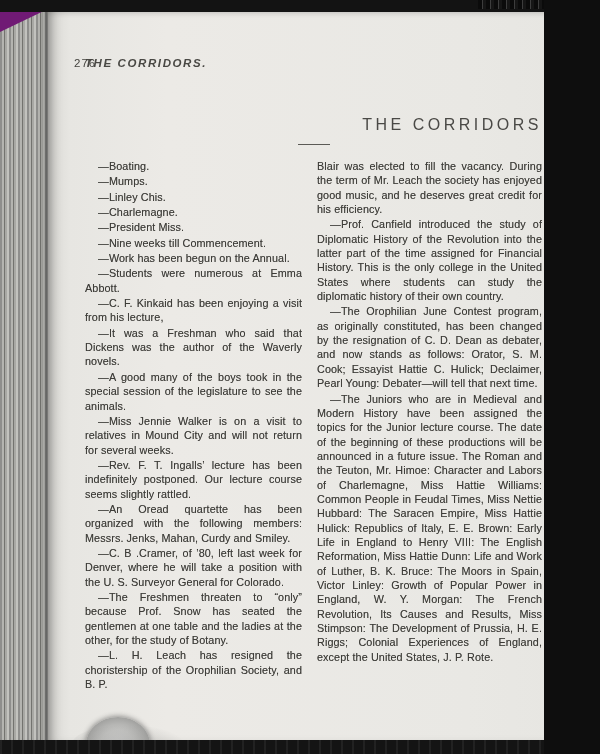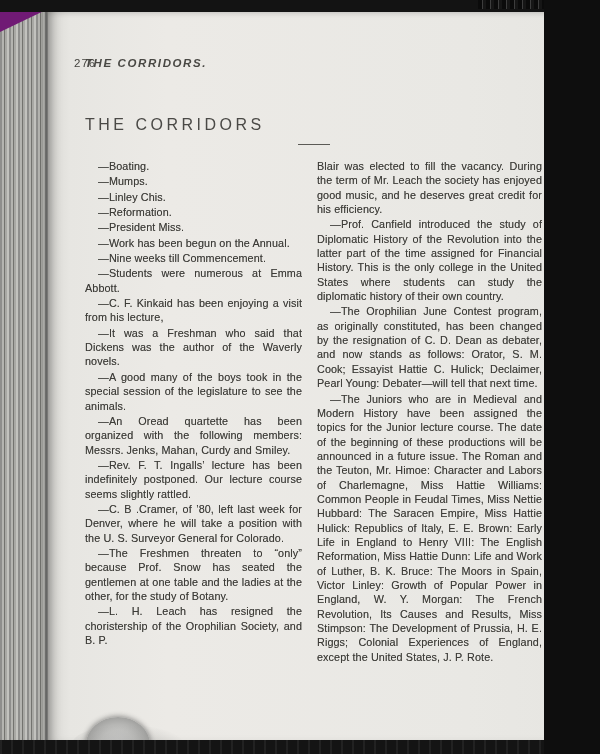--- a/index.html
+++ b/index.html
@@ -40,21 +40,21 @@
       background:radial-gradient(ellipse at 45% 120%,rgba(150,150,148,.55),rgba(150,150,148,0) 75%);
       border-radius:50% 50% 0 0 / 100% 100% 0 0;}
 
   
   .header-row{position:relative;margin-top:47px;height:15px;}
   .page-num{position:absolute;left:-11px;top:0;font-size:11.5px;letter-spacing:1px;color:#44433f;}
   .running-head{display:block;text-align:left;font-style:italic;font-weight:bold;
       font-size:11.5px;letter-spacing:1.6px;color:#494844;}
 
   
-  .title{margin:44px 0 0 0;text-align:left;font-size:16px;font-weight:normal;
+  .title{margin:44px 0 0 0;text-align:right;font-size:16px;font-weight:normal;
       letter-spacing:3.5px;color:#4a4946;}
   .title-rule{width:32px;height:1px;background:#5b5a56;margin:10px auto 0;}
 
   
   .columns{display:flex;margin-top:14px;}
   .col{font-size:10.8px;line-height:14.35px;text-align:justify;color:#3d3c38;
       letter-spacing:.1px;text-shadow:0 0 .45px rgba(61,60,56,.55);}
   .col-left{width:217px;margin-right:15px;}
   .col-right{flex:1;}
   .col p{margin:0 0 1px 0;text-indent:13px;}
@@ -74,30 +74,31 @@
     </div>
 
     <h1 class="title">THE CORRIDORS</h1>
     <div class="title-rule"></div>
 
     <div class="columns">
       <div class="col col-left">
         <p>—Boating.</p>
         <p>—Mumps.</p>
         <p>—Linley Chis.</p>
-        <p>—Reformation.</p>
+        <p>—Charlemagne.</p>
         <p>—President Miss.</p>
+        <p>—Nine weeks till Commencement.</p>
         <p>—Work has been begun on the Annual.</p>
-        <p>—Nine weeks till Commencement.</p>
         <p>—Students were numerous at Emma Abbott.</p>
         <p>—C. F. Kinkaid has been enjoying a visit from his lecture,</p>
         <p>—It was a Freshman who said that Dickens was the author of the Waverly novels.</p>
         <p>—A good many of the boys took in the special session of the legislature to see the animals.</p>
+        <p>—Miss Jennie Walker is on a visit to relatives in Mound City and will not return for several weeks.</p>
+        <p>—Rev. F. T. Ingalls’ lecture has been indefinitely postponed.  Our lecture course seems slightly rattled.</p>
         <p>—An Oread quartette has been organized with the following members: Messrs. Jenks, Mahan, Curdy and Smiley.</p>
-        <p>—Rev. F. T. Ingalls’ lecture has been indefinitely postponed.  Our lecture course seems slightly rattled.</p>
         <p>—C. B .Cramer, of ’80, left last week for Denver, where he will take a position with the U. S. Surveyor General for Colorado.</p>
         <p>—The Freshmen threaten to “only” because Prof. Snow has seated the gentlemen at one table and the ladies at the other, for the study of Botany.</p>
         <p>—L. H. Leach has resigned the choristership of the Orophilian Society, and B. P.</p>
       </div>
       <div class="col col-right">
         <p class="no-indent">Blair was elected to fill the vacancy.  During the term of Mr. Leach the society has enjoyed good music, and he deserves great credit for his efficiency.</p>
         <p>—Prof. Canfield introduced the study of Diplomatic History of the Revolution into the latter part of the time assigned for Financial History.  This is the only college in the United States where students can study the diplomatic history of their own country.</p>
         <p>—The Orophilian June Contest program, as originally constituted, has been changed by the resignation of C. D. Dean as debater, and now stands as follows: Orator, S. M. Cook; Essayist Hattie C. Hulick; Declaimer, Pearl Young: Debater—will tell that next time.</p>
         <p>—The Juniors who are in Medieval and Modern History have been assigned the topics for the Junior lecture course.  The date of the beginning of these productions will be announced in a future issue.  The Roman and the Teuton, Mr. Himoe: Character and Labors of Charlemagne, Miss Hattie Williams: Common People in Feudal Times, Miss Nettie Hubbard: The Saracen Empire, Miss Hattie Hulick: Republics of Italy, E. E. Brown: Early Life in England to Henry VIII: The English Reformation, Miss Hattie Dunn: Life and Work of Luther, B. K. Bruce: The Moors in Spain, Victor Linley: Growth of Popular Power in England, W. Y. Morgan: The French Revolution, Its Causes and Results, Miss Stimpson: The Development of Prussia, H. E. Riggs; Colonial Experiences of England, except the United States, J. P. Rote.</p>
       </div>

